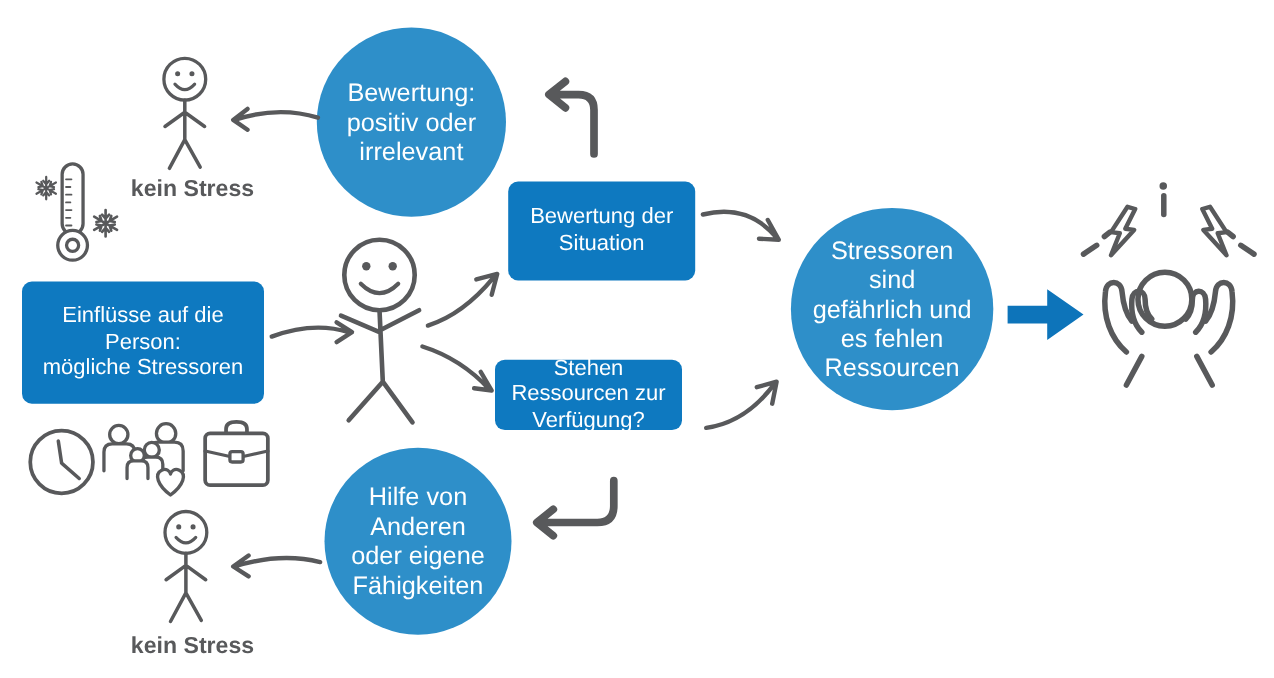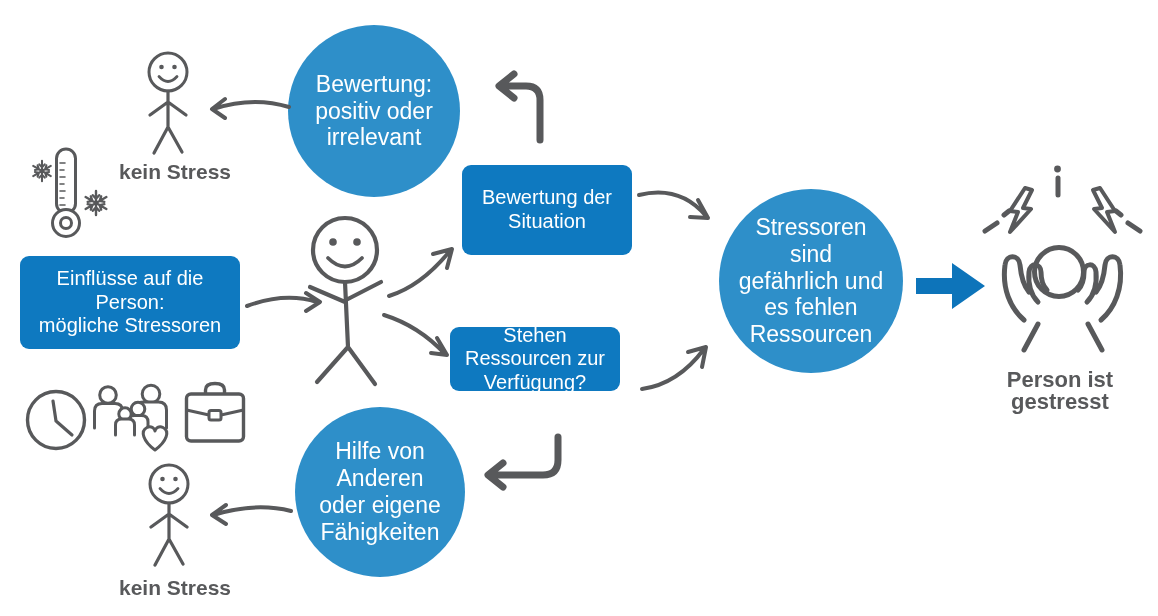--- a/index.html
+++ b/index.html
@@ -23,21 +23,21 @@
   }
   .cap21 { font-size:21px; line-height:1.05; }
   .cap22 { font-size:22px; line-height:1.0; }
   svg.icon, svg.arrow, svg.bluearrow { position:absolute; color:var(--ink,#58595b); overflow:visible; }
   svg .ln   { fill:none; stroke:currentColor; stroke-linecap:round; stroke-linejoin:round; }
   svg .fillw{ fill:#fff;  stroke:currentColor; stroke-linecap:round; stroke-linejoin:round; }
   svg .dot  { fill:currentColor; stroke:none; }
   .n-appraisal { left:288px; top:25px;  width:172px; height:172px; }
   .n-stressors { left:719px; top:189px; width:184px; height:184px; }
   .n-help      { left:295px; top:407px; width:170px; height:170px; }
-  .n-influences{ left:20px;  top:256px; width:220px; height:93px; }
+  .n-influences{ left:20px;  top:256px; width:220px; height:111px; }
   .n-situation { left:462px; top:165px; width:170px; height:90px; }
   .n-resources { left:450px; top:327px; width:170px; height:64px; }
 </style>
 </head>
 <body>
 
 <div class="canvas">
 
   <div class="node circle n-appraisal">
     <span>Bewertung:
@@ -156,22 +156,20 @@
     <circle class="ln" cx="79" cy="110" r="24.5" stroke-width="5"></circle>
     <path class="ln" d="M44,158 C30,146 22,126 25,103 C26,92 39,92 40,103 C41,114 43,123 49,130" stroke-width="5"></path>
     <path class="ln" d="M58,140 C51,133 48,122 49,110 C50,100 61,101 61,110 C61,118 63,124 67,128" stroke-width="5"></path>
     <path class="ln" d="M121,158 C135,146 143,126 140,103 C139,92 126,92 125,103 C124,114 122,123 116,130" stroke-width="5"></path>
     <path class="ln" d="M107,140 C114,133 117,122 116,110 C115,100 104,101 104,110 C104,118 102,124 98,128" stroke-width="5"></path>
     <path class="ln" d="M58,162 L44,188 M108,162 L122,188" stroke-width="5"></path>
   </svg>
 
   <div class="caption cap21" style="left:105px; top:150px; width:140px;">kein Stress</div>
   <div class="caption cap21" style="left:105px; top:566px; width:140px;">kein Stress</div>
-  <div class="caption cap22" style="left:975px; top:358px; width:170px;">Person ist
-gestresst</div>
 
   <svg class="arrow" style="left:203px; top:92px;" width="90" height="32" viewBox="0 0 90 32">
     <path class="ln" d="M86,15 Q50,4 10,17 M22,7 L9,17 L22,26" stroke-width="4"></path>
   </svg>
 
   <svg class="arrow" style="left:243px; top:288px;" width="82" height="30" viewBox="0 0 82 30">
     <path class="ln" d="M4,18 Q42,4 74,14 M63,5 L77,14 L63,23" stroke-width="4"></path>
   </svg>
 
   <svg class="arrow" style="left:383px; top:240px;" width="78" height="62" viewBox="0 0 78 62">

